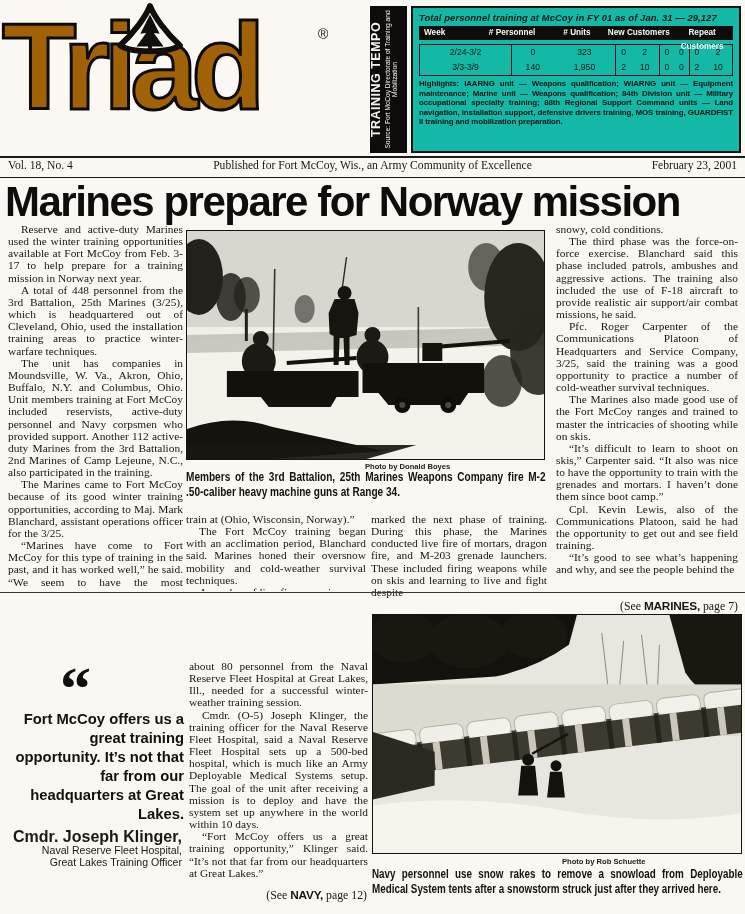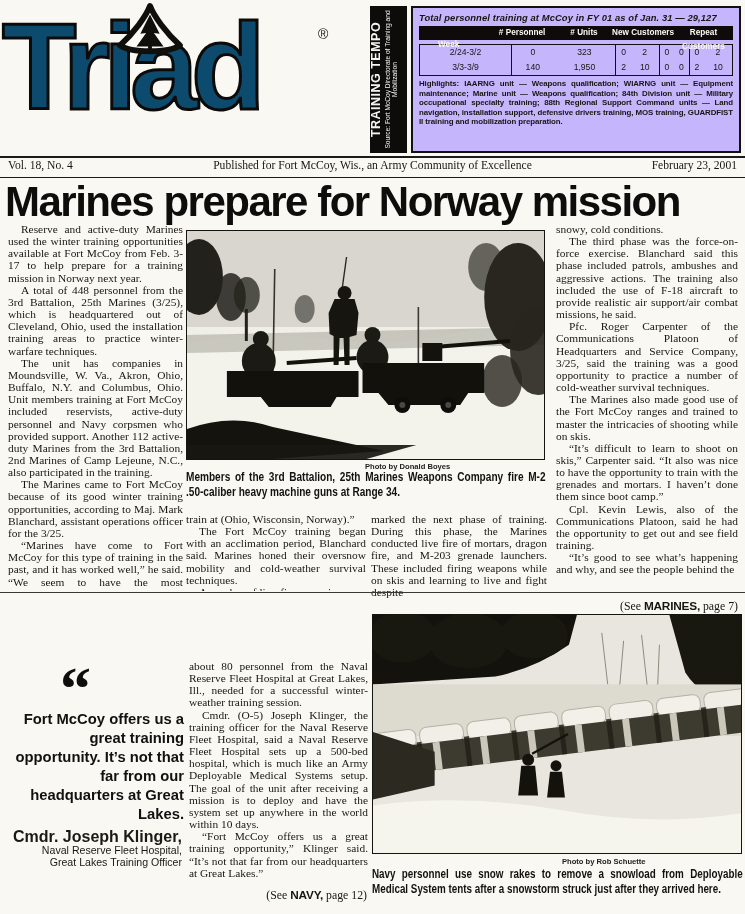--- a/index.html
+++ b/index.html
@@ -6,44 +6,44 @@
   .page {
     position:relative; width:745px; height:914px; margin:0 auto;
     background:#f9f8f3; overflow:hidden;
     font-family:"Liberation Serif", serif; color:#171613;
   }
 
   
   .logo-text {
     position:absolute; left:2px; top:6px;
     font-family:"Liberation Sans", sans-serif; font-weight:700;
-    font-size:122px; line-height:1; letter-spacing:-7px; color:#0c4a6e;
+    font-size:122px; line-height:1; letter-spacing:-7px; color:#a16207;
     -webkit-text-stroke:3px #0c0b09;
   }
   .logo-mark { position:absolute; left:116px; top:2px; }
   .logo-reg { position:absolute; left:318px; top:26px; font-size:14px; font-family:"Liberation Sans",sans-serif; color:#111; }
 
   .tempo-sidebar { position:absolute; left:370px; top:6px; width:37px; height:147px; background:#0d0c0a; }
   .tempo-rot {
     position:absolute; left:-55px; top:55px; width:147px; height:37px;
     transform:rotate(-90deg); color:#f5f4ef; text-align:center;
     font-family:"Liberation Sans",sans-serif;
   }
   .tt-title { font-size:12.5px; font-weight:700; letter-spacing:0.5px; line-height:13px; }
   .tt-src { font-size:6.6px; line-height:7.4px; margin-top:1px; }
 
   .tempo-box {
     position:absolute; left:411px; top:6px; width:330px; height:147px;
-    border:2px solid #111; background:#c4b5fd; box-sizing:border-box;
+    border:2px solid #111; background:#14b8a6; box-sizing:border-box;
     padding:4px 6px 0 6px; font-family:"Liberation Sans",sans-serif;
   }
   .tempo-title { font-size:9.4px; font-weight:700; font-style:italic; letter-spacing:0.1px; }
   .tempo-groups { display:flex; background:#0d0c0a; color:#fbfaf5; font-size:8.2px; font-weight:700; height:14px; line-height:14px; margin-top:3px; }
   .tg { text-align:center; }
-  .tg0 { width:17%; text-align:left; padding-left:19px;margin-top:12px; }
+  .tg0 { width:17%; text-align:left; padding-left:5px; }
   .tg1 { width:23%; } .tg2 { width:19%; } .tg3 { width:21%; } .tg4 { width:20%; }
   .tempo-table { width:100%; border-collapse:collapse; border:1.5px solid #111; margin-top:4px; }
   .tempo-table th, .tempo-table td { font-size:8.6px; text-align:center; padding:2px 0 3px 0; font-weight:400; }
   .tempo-table th { font-weight:700; text-decoration:underline; padding-top:3px; }
   .tempo-table .gs { border-left:1.5px solid #111; }
   .tempo-table .datec { width:16%; }
   .tempo-table .num { width:10.5%; }
   .tempo-highlights { font-size:7.9px; font-weight:700; line-height:9.6px; text-align:justify; margin-top:3px; letter-spacing:-0.1px; }
 
   

